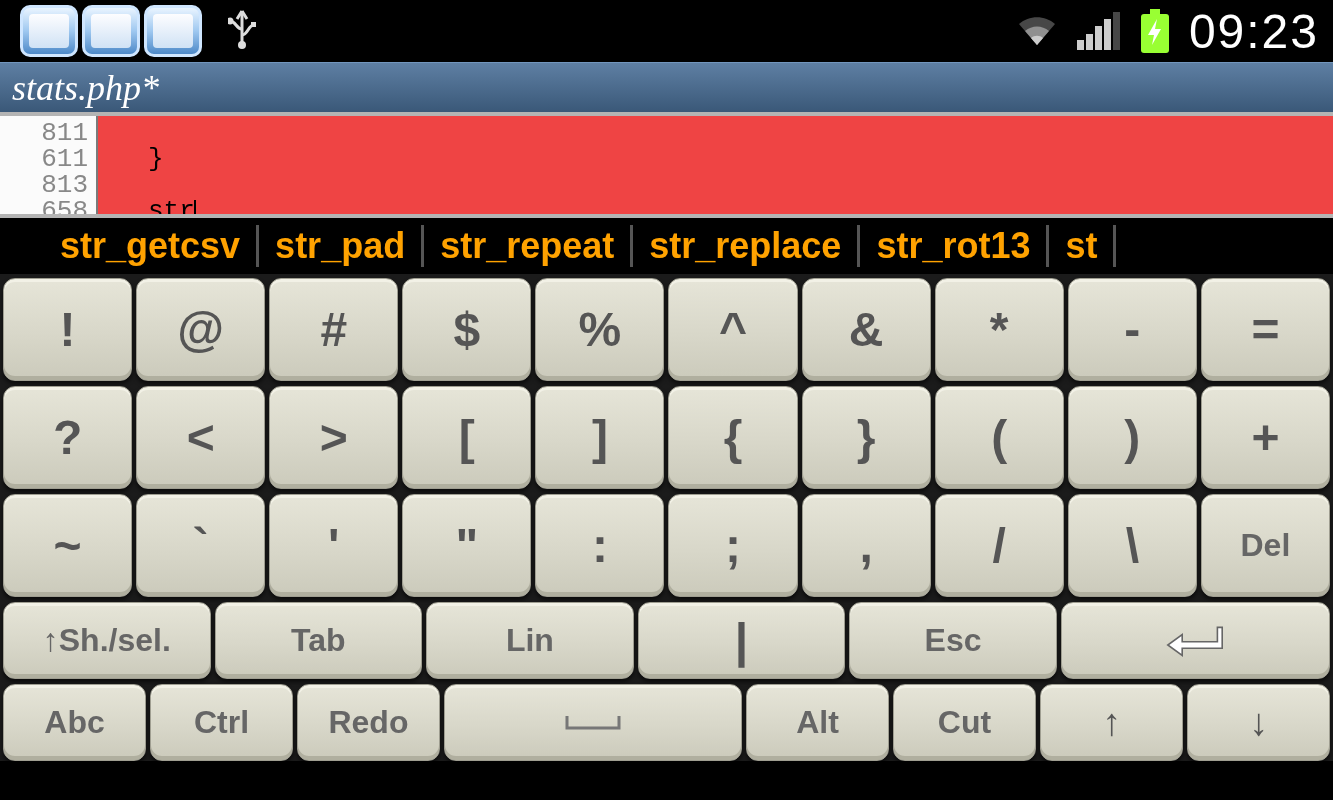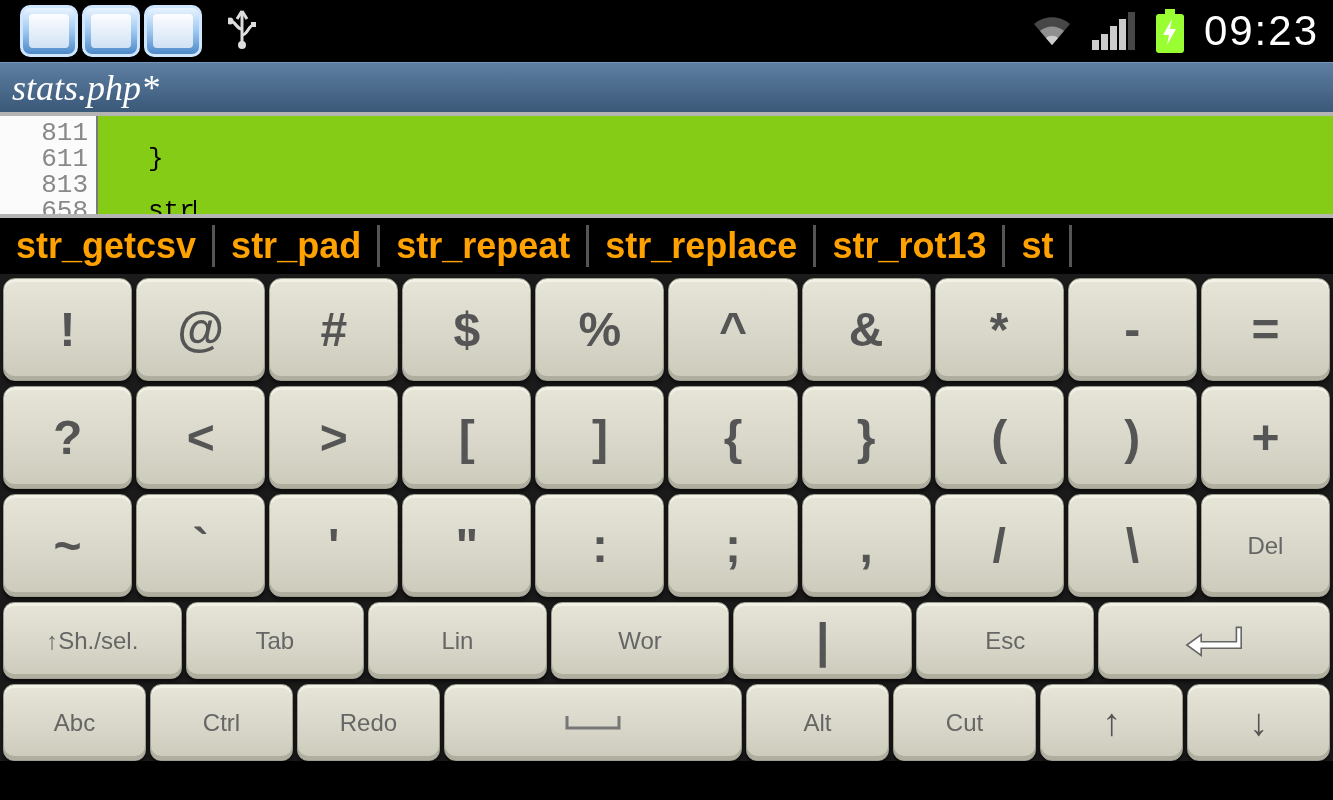--- a/index.html
+++ b/index.html
@@ -16,50 +16,50 @@
   position:relative;
 }
 .sb-app::after{
   content:''; position:absolute; left:6px; top:6px; right:6px; bottom:6px;
   background:linear-gradient(#fdfdff,#d0e2f5);
   border-radius:4px;
 }
 .sb-usb { margin-left:22px; color:#eee; font-size:36px; }
 .sb-spacer { flex:1; }
 .sb-right { display:flex; align-items:center; gap:18px; }
-.sb-time { color:#fff; font-size:42px; font-weight:500; letter-spacing:2px; }
+.sb-time { color:#fff; font-size:48px; font-weight:500; letter-spacing:2px; }
 
 
 #titlebar { height:50px; background:linear-gradient(#5e7fa3,#3a5878); display:flex; align-items:center; padding:0 12px; border-top:1px solid #7296bd; }
 #titlebar span { color:#fff; font-size:36px; font-style:italic; font-family:Georgia,serif;text-align:center; }
 
 
-#editor { height:106px; background:#84cc16; display:flex; font-family:"Courier New",monospace; font-size:26px; line-height:26px; overflow:hidden; border:4px solid #b4b4b4; border-left:0; border-right:0;}
+#editor { height:106px; background:#ef4444; display:flex; font-family:"Courier New",monospace; font-size:26px; line-height:26px; overflow:hidden; border:4px solid #b4b4b4; border-left:0; border-right:0;}
 #gutter { width:98px; text-align:right; color:#888; padding:4px 8px 0 0; border-right:2px solid #7a7a7a; background:#fbfbfb;}
 #code { padding:4px 0 0 50px; white-space:pre; }
 .cursor  { display:inline-block; width:2px; height:24px; background:#000; vertical-align:bottom; margin-left:-1px;}
 
 
-#ac { height:56px; background:#000; display:flex; align-items:center; overflow:hidden; }
+#ac { height:56px; background:#000; display:flex; align-items:center; overflow:hidden;margin-left:44px; }
 .ac-item { color:#ffa200; font-size:36px; font-weight:bold; padding:0 16px; border-right:3px solid #555; white-space:nowrap; }
 
 
 #kb { background:#1b1b1b; padding-top:4px; }
 .kb-row { display:flex; gap:4px; padding:0 3px 5px 3px; }
 .key {
   flex:1; height:103px;
   background:linear-gradient(#e6e5d8 0%,#d8d7c9 55%,#cbcabb 100%);
   border-radius:12px;
   border:1px solid #9f9e91;
   box-shadow:inset 0 3px 0 #f2f1e6, inset 0 -4px 0 #b0af9f, 0 3px 4px rgba(0,0,0,.6);
   display:flex; align-items:center; justify-content:center;
   color:#555; font-size:48px; font-weight:bold;
   user-select:none; cursor:pointer;
 }
-.key.small { font-size:24px; font-weight:normal; color:#666;border-radius:11px; }
+.key.small { font-size:32px; font-weight:bold; color:#666; }
 .kb-row4 .key, .kb-row5 .key { height:77px; }
 .kb-row5 { padding-bottom:0; }
 .key.space { flex:2.1; }
 .key.enter { flex:1.3; }
 .arrow svg { width:64px; height:40px; fill:#fff; stroke:#666; stroke-width:2;}
 .key.updn { font-size:38px; color:#555;}
 
 
 .wifi,.signal,.batt { display:inline-block; }
 .wifi svg,.signal svg,.batt svg{ display:block;}
@@ -181,21 +181,20 @@
     <div class="key">;</div>
     <div class="key">,</div>
     <div class="key">/</div>
     <div class="key">\</div>
     <div class="key small">Del</div>
   </div>
   <div class="kb-row kb-row4">
     <div class="key small">↑Sh./sel.</div>
     <div class="key small">Tab</div>
     <div class="key small">Lin</div>
-    <div class="key small">Wor</div>
     <div class="key">|</div>
     <div class="key small">Esc</div>
     <div class="key enter arrow">
       <svg viewBox="0 0 80 50">
           <path d="M68 8v18H24v-9L6 30l18 13v-9h50V8z"></path>
         </svg>
     </div>
   </div>
   <div class="kb-row kb-row5">
     <div class="key small">Abc</div>

